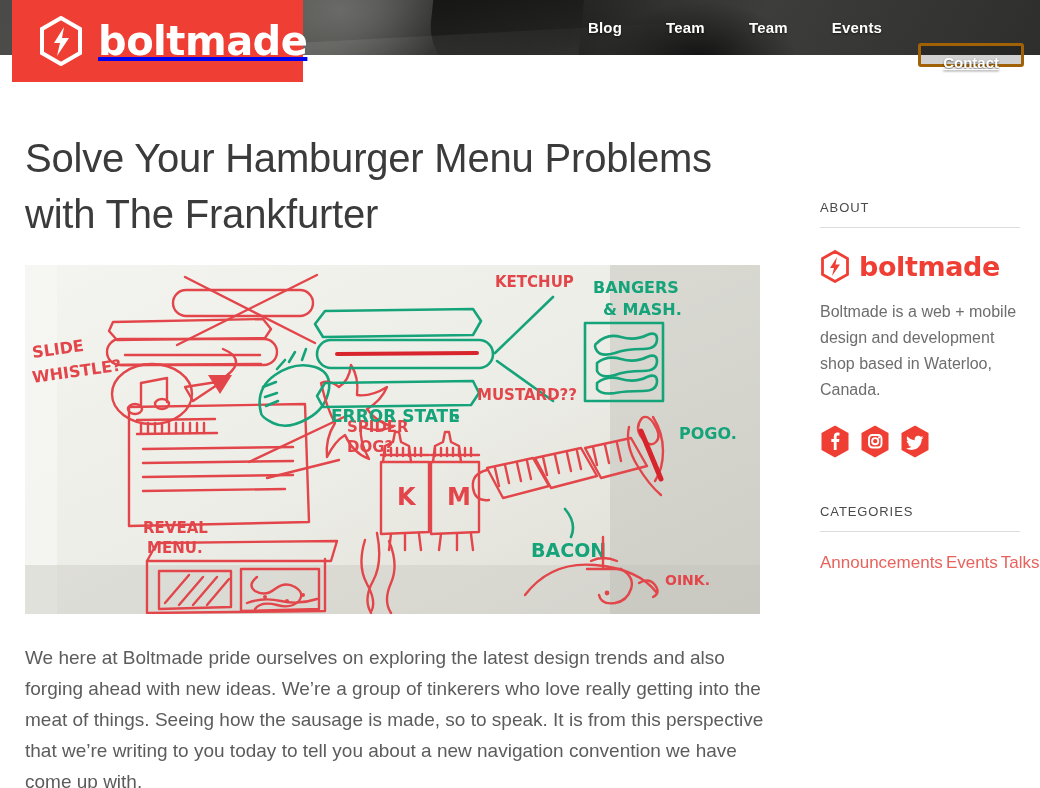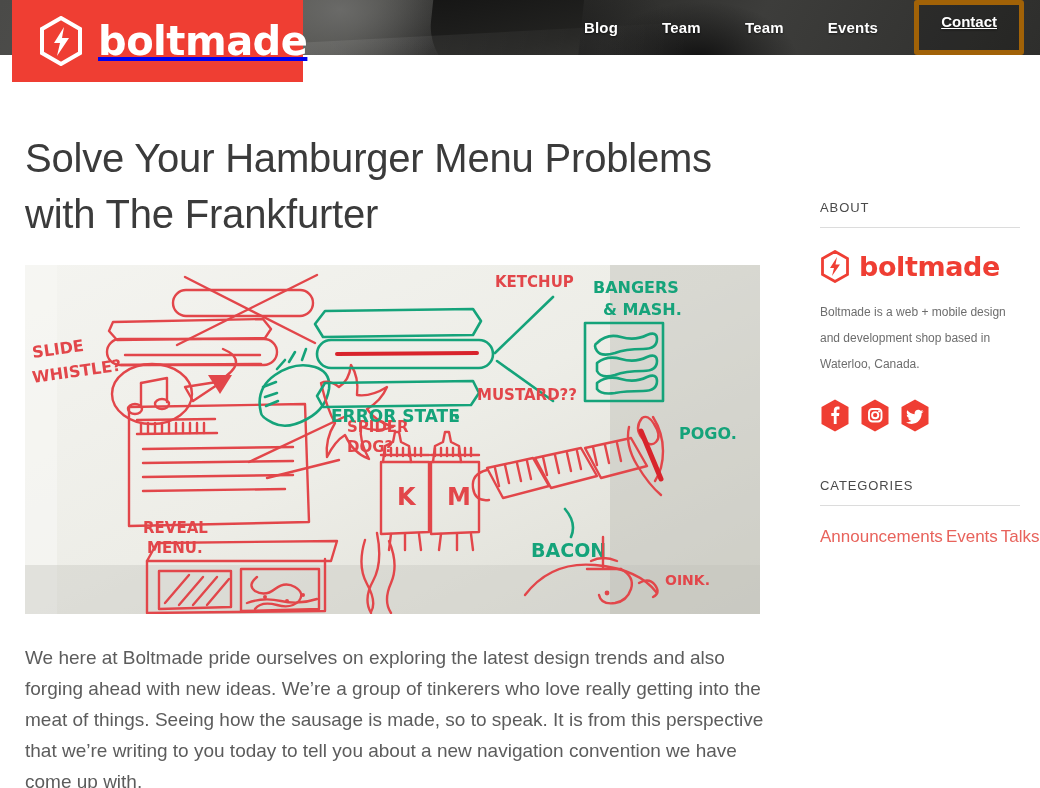--- a/index.html
+++ b/index.html
@@ -60,25 +60,26 @@
   }
 
   .nav { position:absolute; right:0; top:0; height:55px; display:flex; gap:0; padding-right:16px; z-index:6;}
   .nav-item {
     color:#fff; font-size:15px; font-weight:700; letter-spacing:.2px;
     padding: 0 22px; line-height:55px; text-decoration:none; cursor:pointer;
     text-shadow: 0 1px 2px rgba(0,0,0,.6);
   }
   .nav-contact {
     margin-left: 14px;
-    border:5px solid #a16207; border-radius:3px;
+    border:3px solid #a16207; border-radius:3px;
     padding: 9px 22px; line-height:1;
     color:#fff; font-size:15px; font-weight:700; cursor:pointer;
     background: rgba(0,0,0,.18);
     text-shadow: 0 1px 2px rgba(0,0,0,.6);
+    margin-top: 43px;
   }
 
   
   .content { position:absolute; left:25px; top:130px; width:735px; }
   .post-title {
     font-size:40px; line-height:56px; color:#3b3b3b; font-weight:400;
     letter-spacing:-0.2px; font-family:"Liberation Sans", sans-serif;
   }
   .post-image {
     margin-top:23px; width:735px; height:349px;
@@ -93,21 +94,21 @@
 
   
   .sidebar { position:absolute; left:820px; top:200px; width:200px; }
   .side-head {
     font-size:13px; letter-spacing:.9px; color:#4a4a4a; font-weight:400;
     padding-bottom:12px; border-bottom:1px solid #dcdcdc;
   }
   .side-logo { display:flex; align-items:center; gap:9px; margin-top:22px; }
   .side-logo-mark { width:30px; height:33px; flex:0 0 auto; }
   .side-logo-word { color:#ef3e33; font-size:27px; font-weight:700; letter-spacing:-0.4px; font-family:"DejaVu Sans", sans-serif; line-height:1;}
-  .side-desc { margin-top:16px; font-size:12px; line-height:26px; color:#6d6d6d; }
+  .side-desc { margin-top:16px; font-size:16px; line-height:26px; color:#6d6d6d; }
   .socials { display:flex; gap:10px; margin-top:22px; }
   .social { width:30px; height:33px; cursor:pointer; }
   .cat-block { margin-top:46px; }
   .cat-list { margin-top:18px; display:flex; flex-direction:row; gap:3px; }
   .cat-link { color:#e8635c; font-size:17px; line-height:25px; text-decoration:none; cursor:pointer; }
 </style>
 </head>
 <body>
 
 <div class="page">

